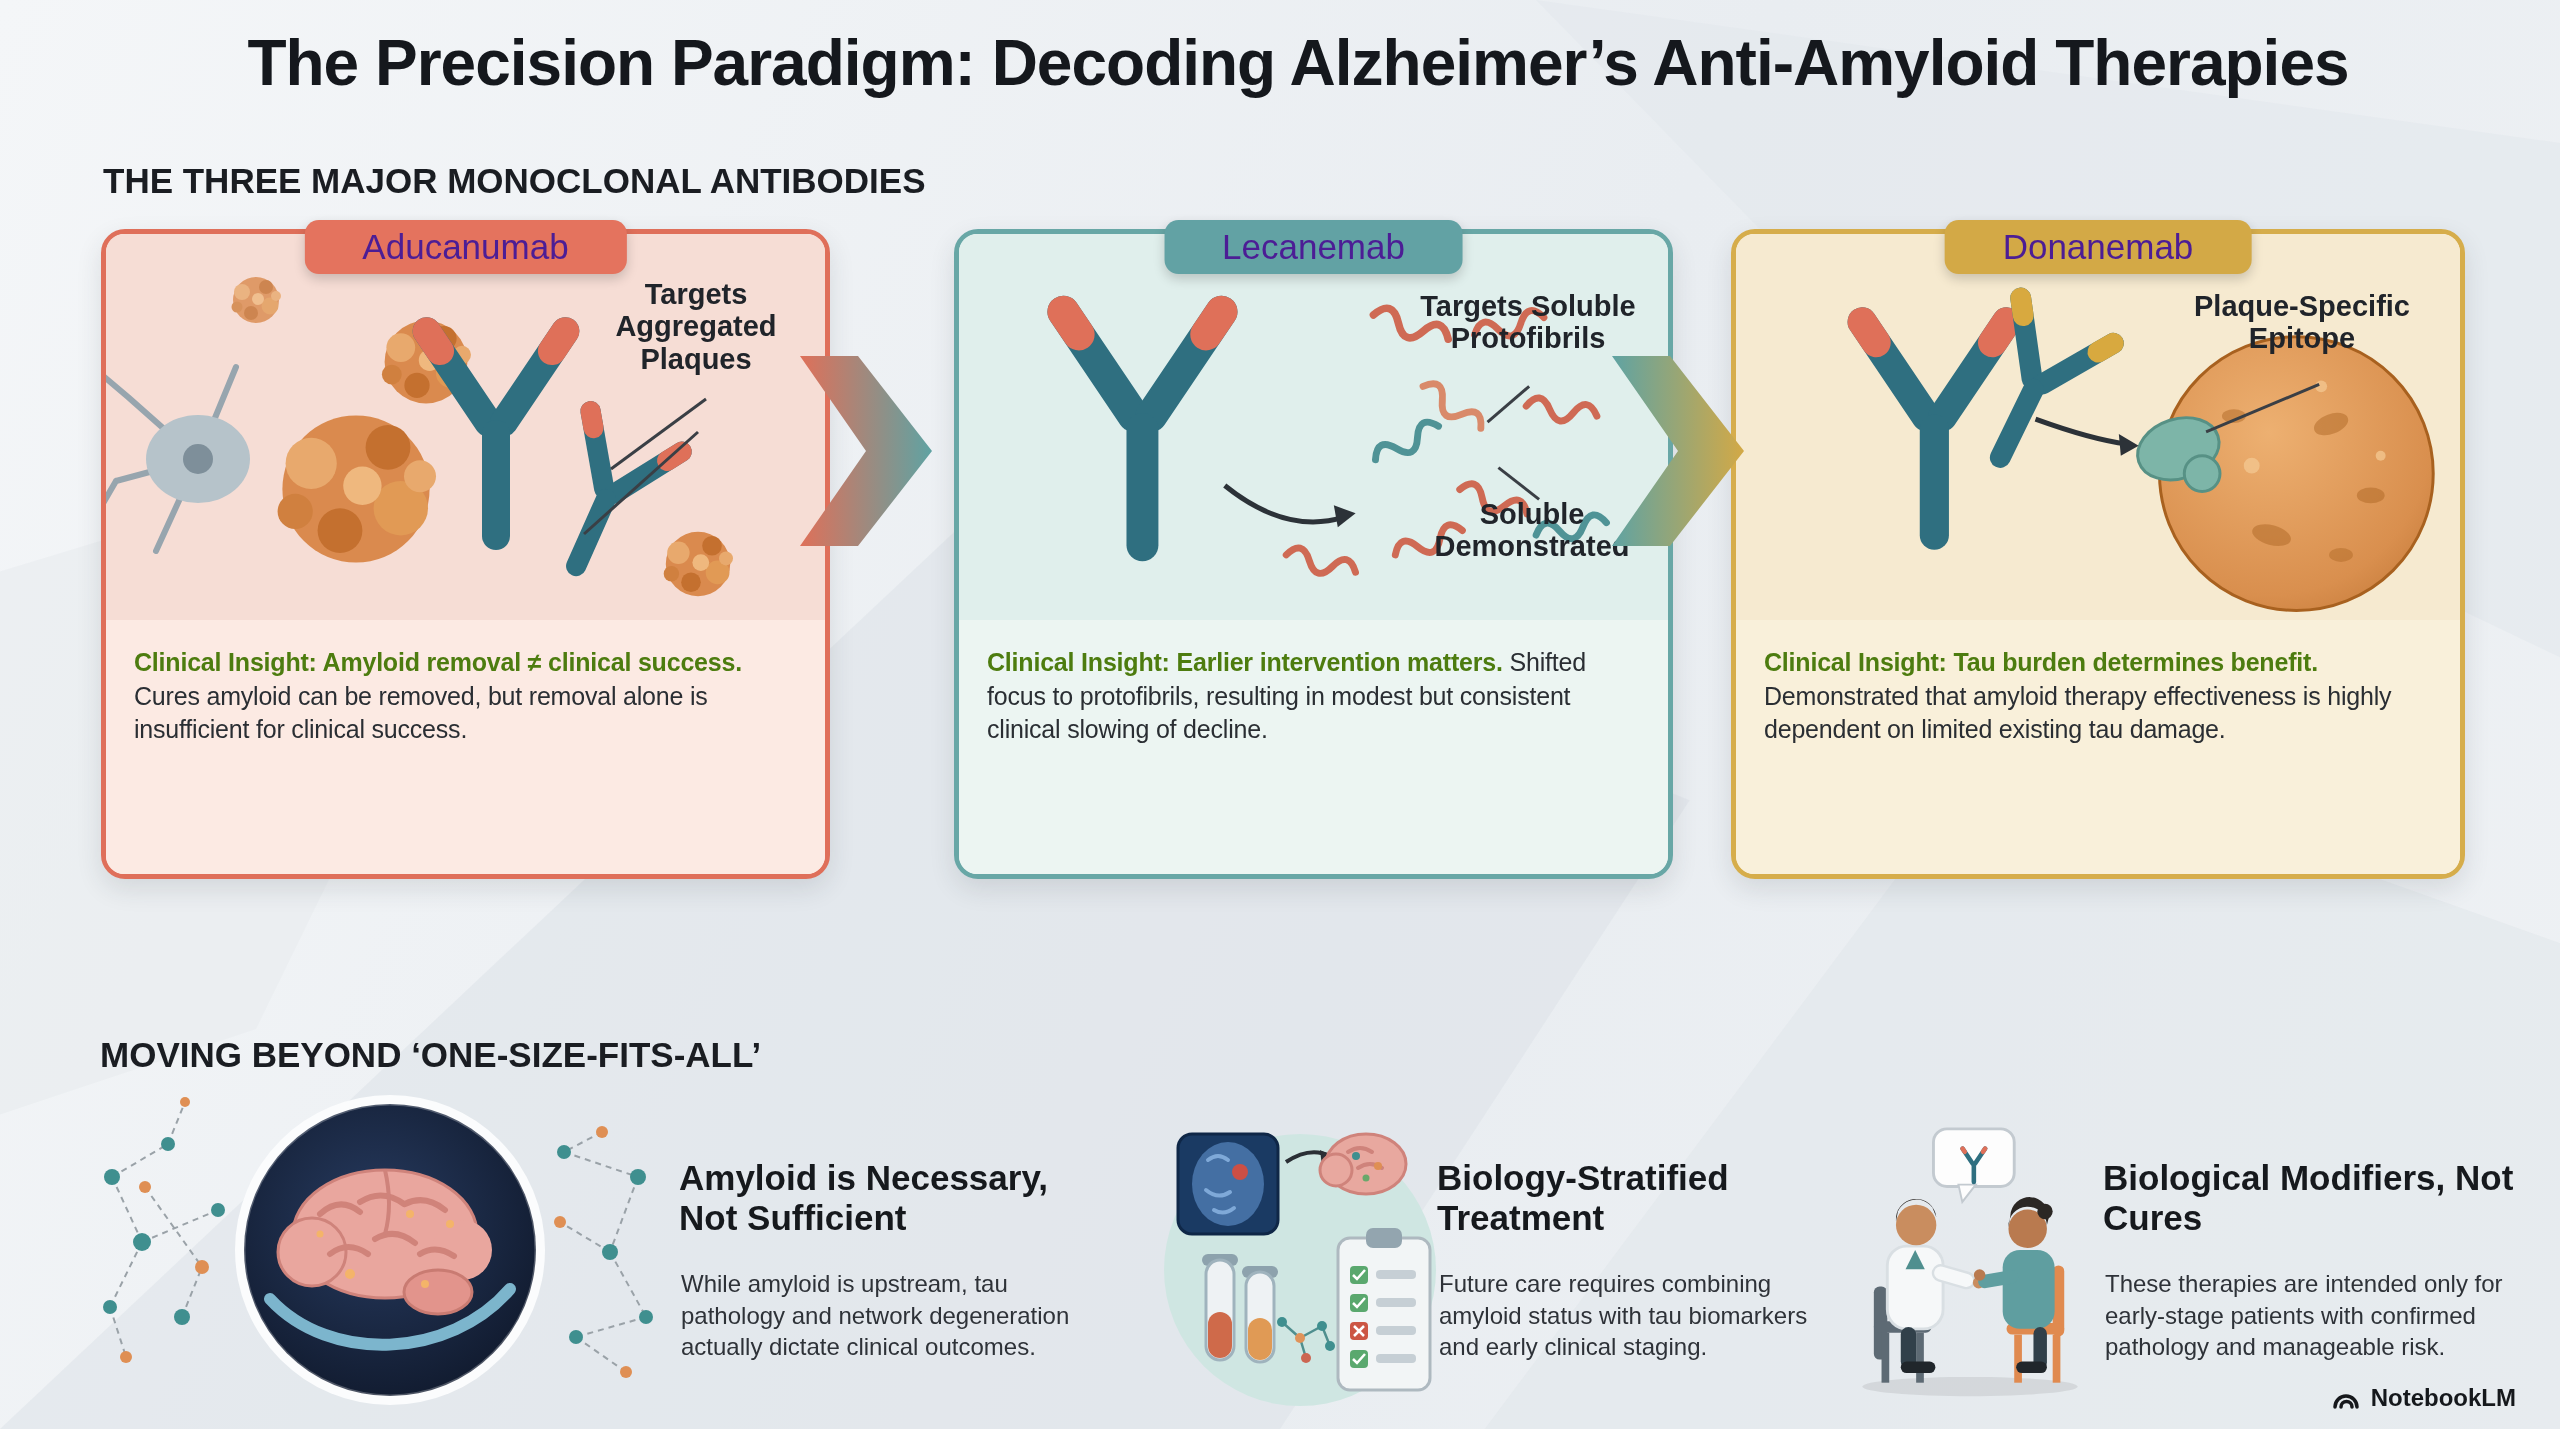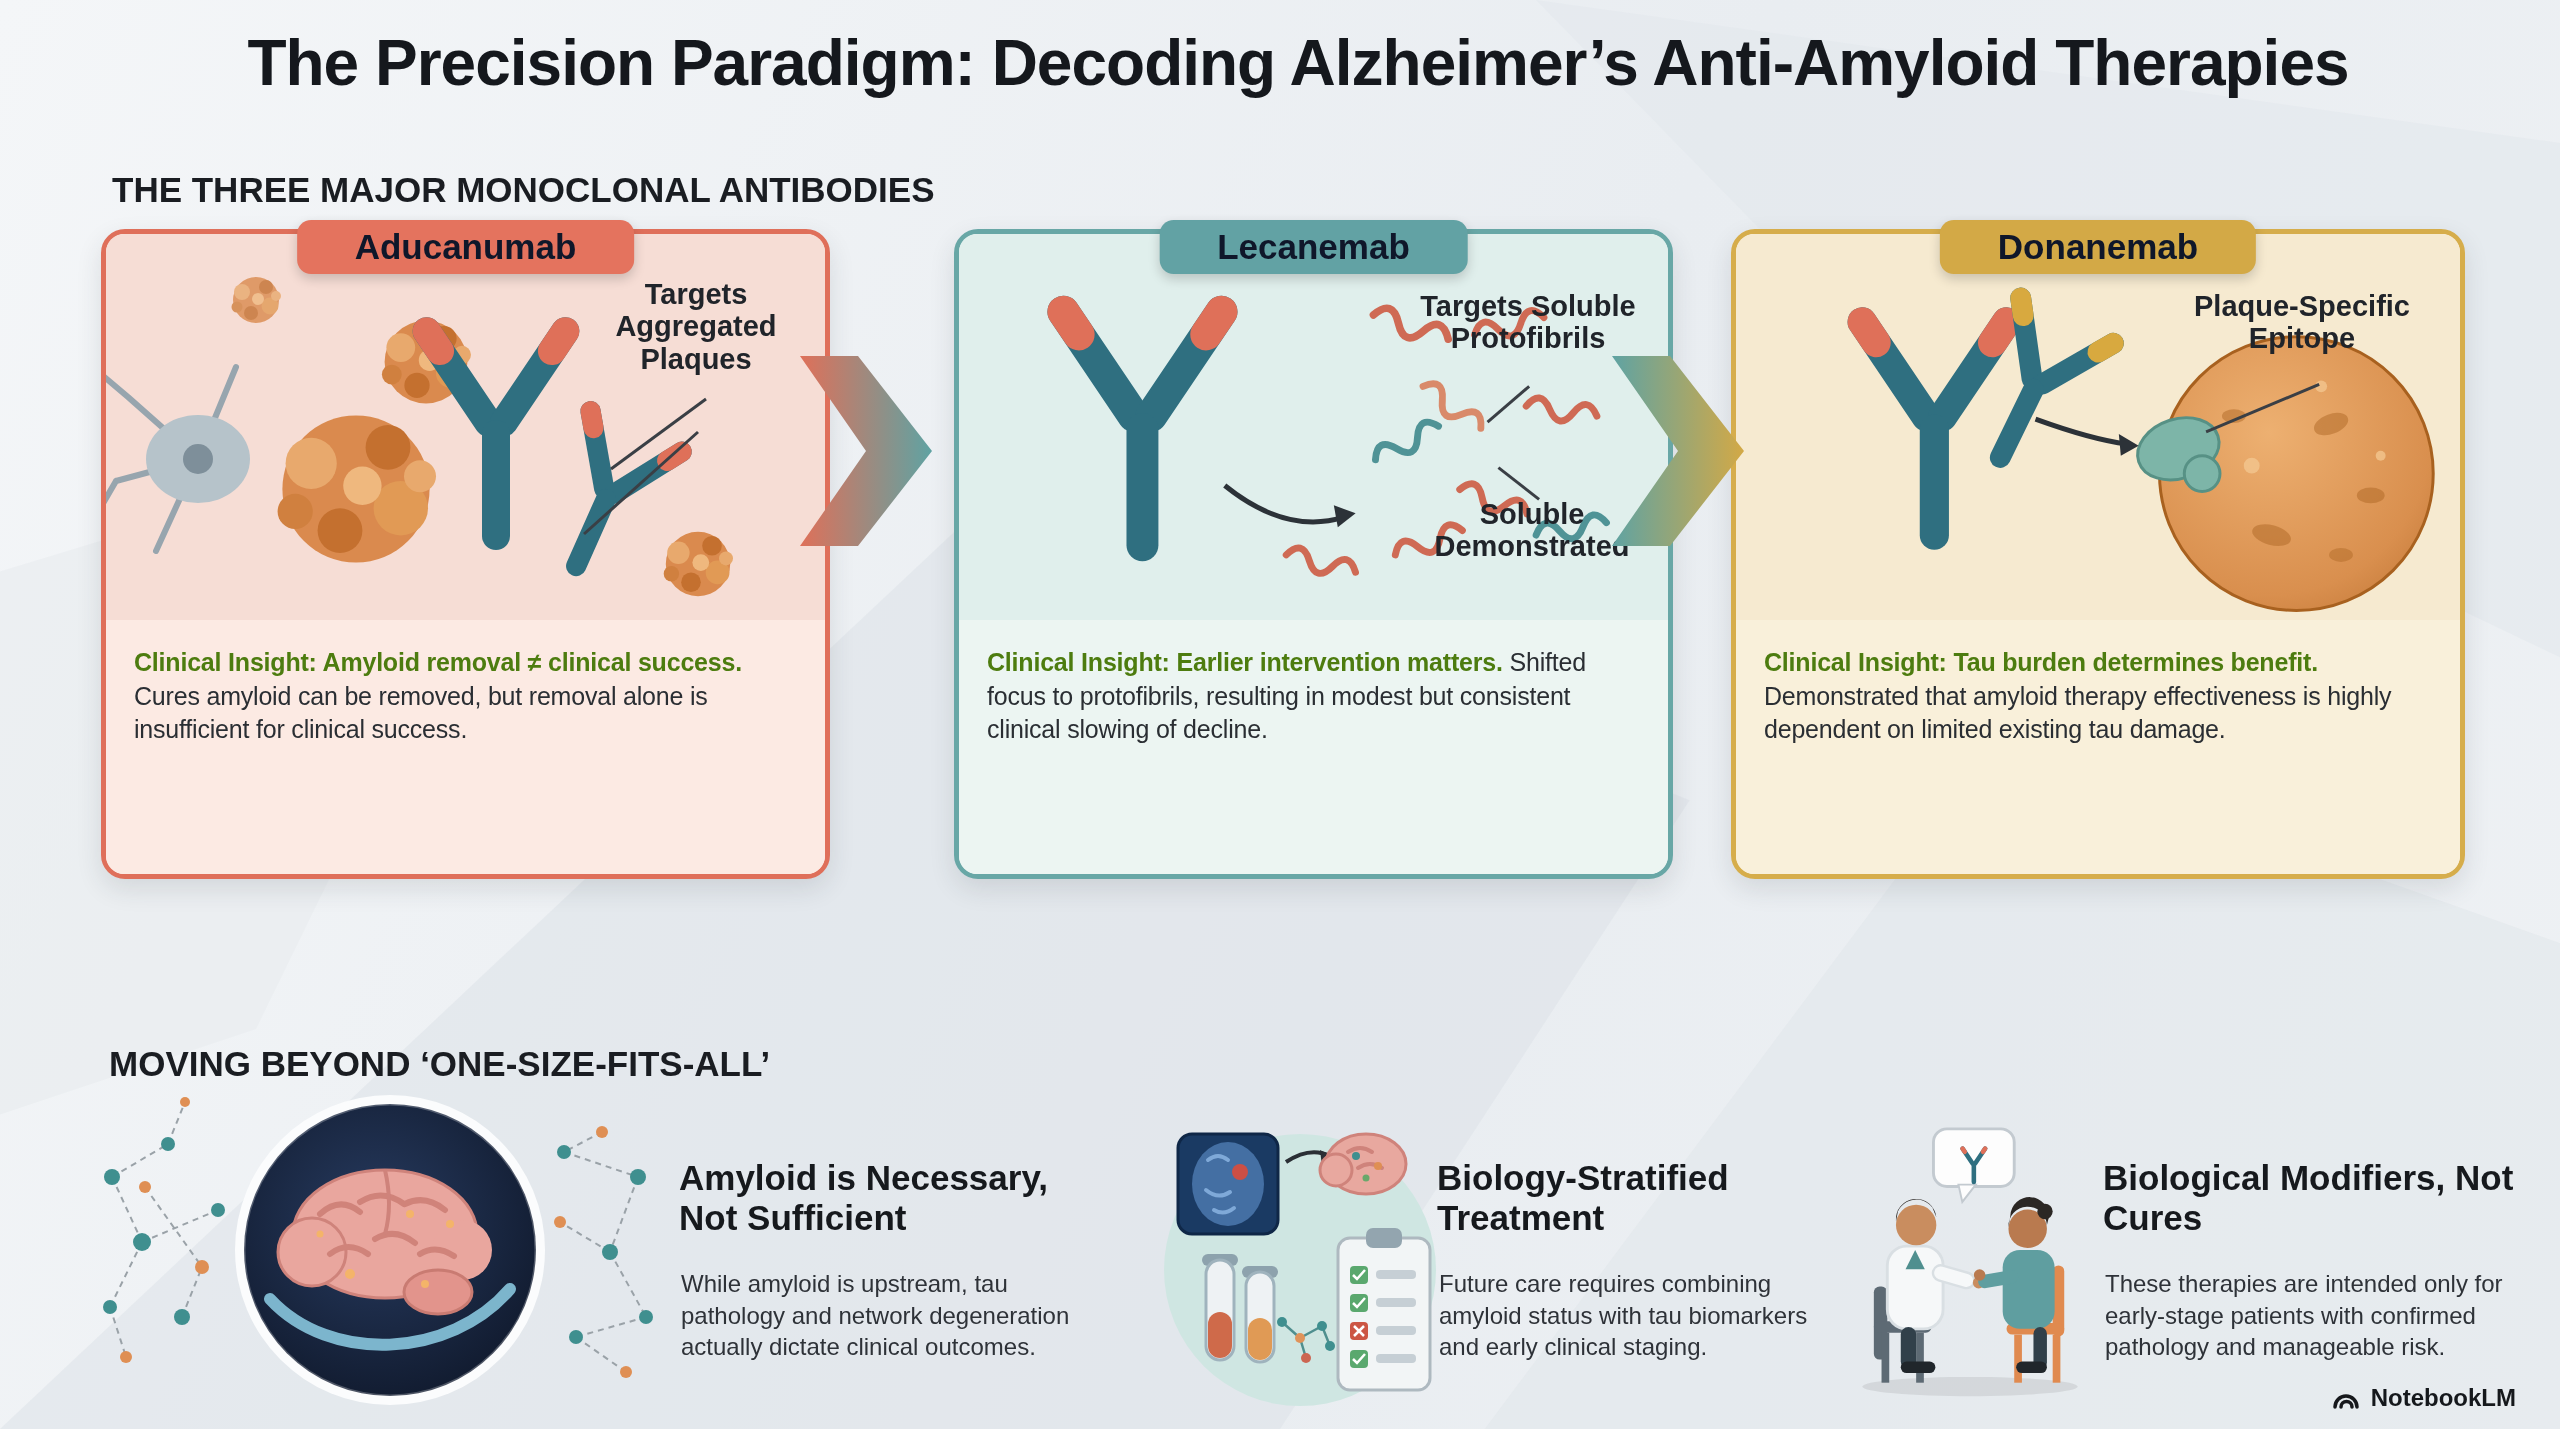--- a/index.html
+++ b/index.html
@@ -12,35 +12,35 @@
   #f1{clip-path:polygon(0% 100%,38% 36%,66% 56%,50% 100%);background:#dce2e8;opacity:.55;}
   #f2{clip-path:polygon(60% 0%,100% 10%,100% 46%,72% 22%);background:#e3e8ed;opacity:.6;}
   #f3{clip-path:polygon(58% 100%,78% 52%,100% 66%,100% 100%);background:#dfe5ea;opacity:.5;}
   #f4{clip-path:polygon(0% 40%,22% 28%,10% 72%,0% 78%);background:#e7ebef;opacity:.6;}
 
   .page-title{
     position:absolute;left:98px;top:26px;width:2400px;margin:0;
     font-size:64px;font-weight:800;letter-spacing:-1px;color:#15181d;text-align:center;
   }
   .sec-h{
-    position:absolute;margin:16px;font-size:35px;font-weight:800;color:#1a1d22;letter-spacing:0;
+    position:absolute;margin:7px;font-size:35px;font-weight:800;color:#1a1d22;letter-spacing:0;
   }
   #sec-h1{left:96px;top:154px;}
   #sec-h2{left:93px;top:1028px;}
 
   .card{
     position:absolute;top:229px;height:650px;border:5px solid #888;border-radius:24px;
     box-sizing:border-box;background:#fff;box-shadow:0 10px 26px rgba(40,50,60,.12);
   }
   #card1{left:101px;width:729px;}
   #card2{left:922px;width:719px;margin-left:32px;}
   #card3{left:1731px;width:734px;}
   .pill{
     position:absolute;top:-14px;left:50%;transform:translateX(-50%);
-    padding:7px 58px;border-radius:14px;color:#0f172a;font-size:35px;font-weight:700;
+    padding:7px 58px;border-radius:14px;color:#4c1d95;font-size:35px;font-weight:400;
     white-space:nowrap;box-shadow:0 5px 12px rgba(0,0,0,.18);z-index:3;
   }
   .card-illu{
     position:absolute;top:0;left:0;right:0;height:386px;border-radius:18px 18px 0 0;overflow:hidden;
   }
   .card-illu svg{position:absolute;inset:0;width:100%;height:100%;}
   .card-body{
     position:absolute;top:386px;left:0;right:0;bottom:0;border-radius:0 0 18px 18px;
     padding:26px 28px;box-sizing:border-box;
   }

